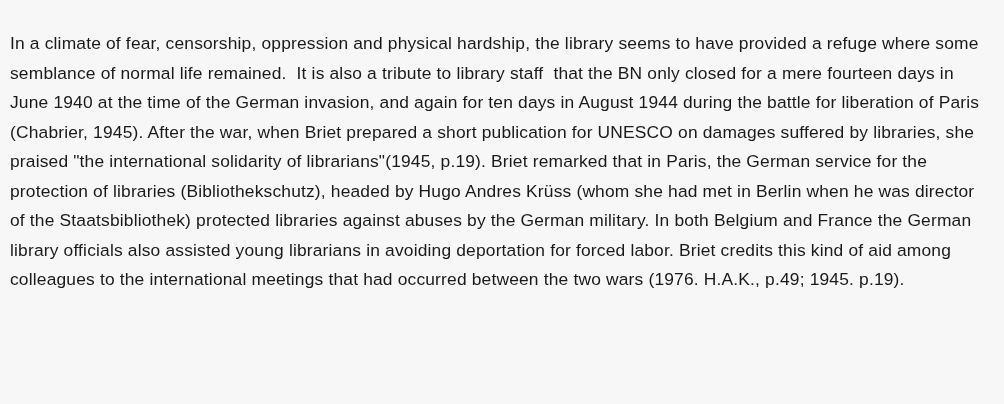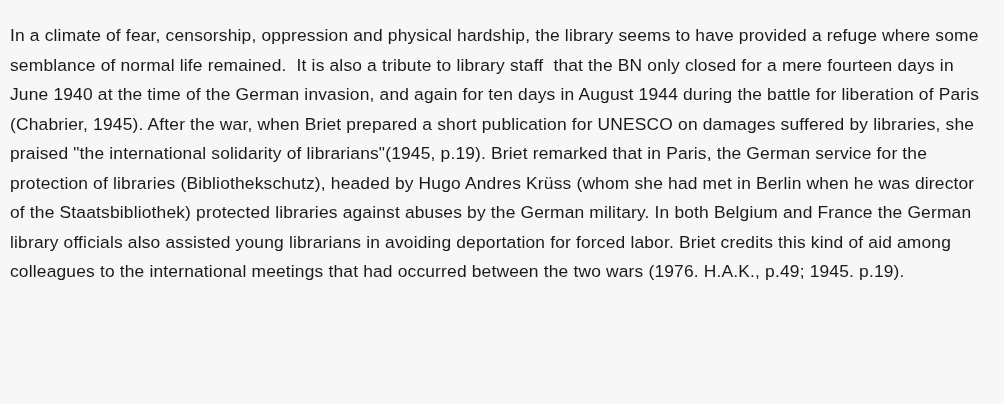--- a/index.html
+++ b/index.html
@@ -9,21 +9,21 @@
   body {
     width: 1004px;
     height: 404px;
     background: #f7f7f7;
     font-family: "Liberation Sans", sans-serif;
   }
   .page {
     box-sizing: border-box;
     width: 1004px;
     height: 404px;
-    padding: 4px 12px 8px 10px;
+    padding: 12px 12px 8px 10px;
     background: #f7f7f7;
   }
   .body-text {
     font-size: 17.4px;
     line-height: 29.5px;
     color: #1a1a1a;
     text-align: left;
     white-space: pre-wrap;
     word-wrap: break-word;
     letter-spacing: 0.01em;

